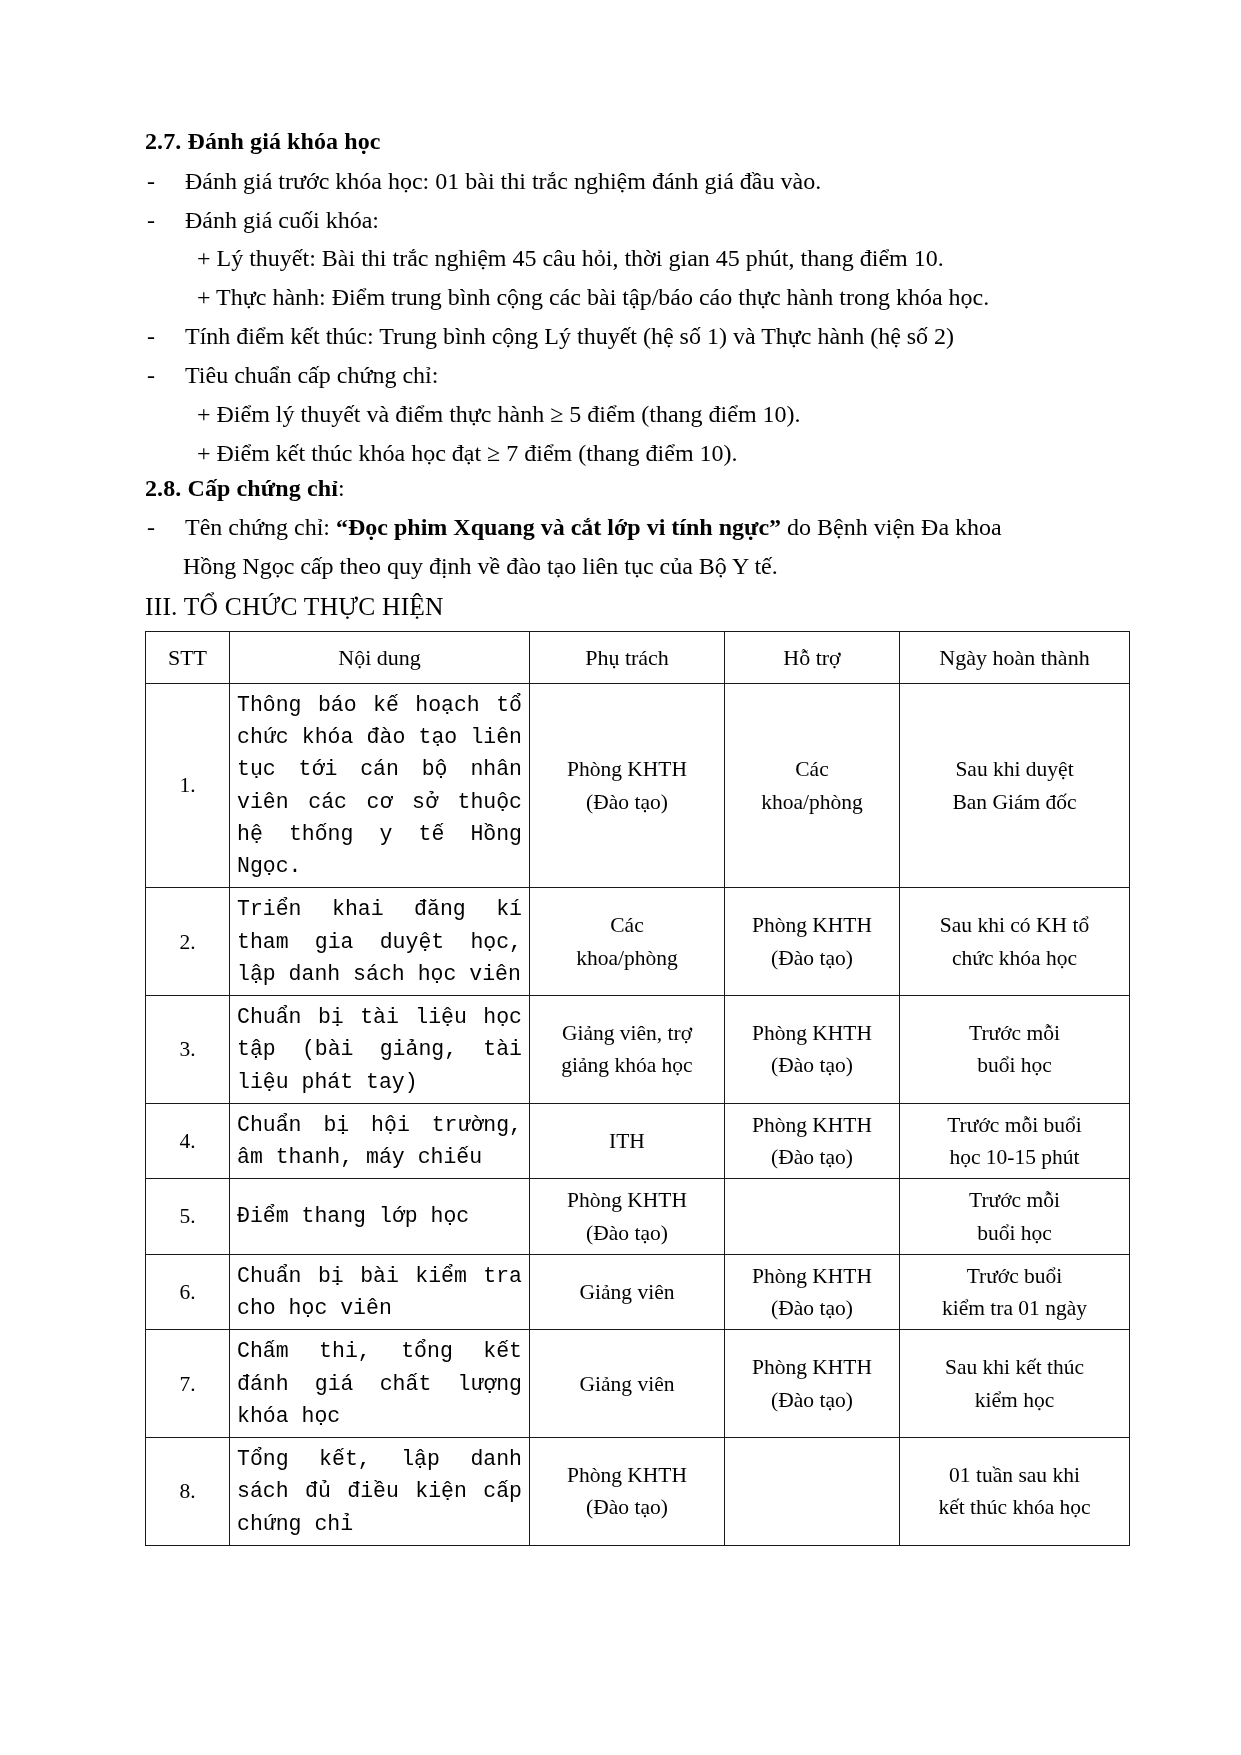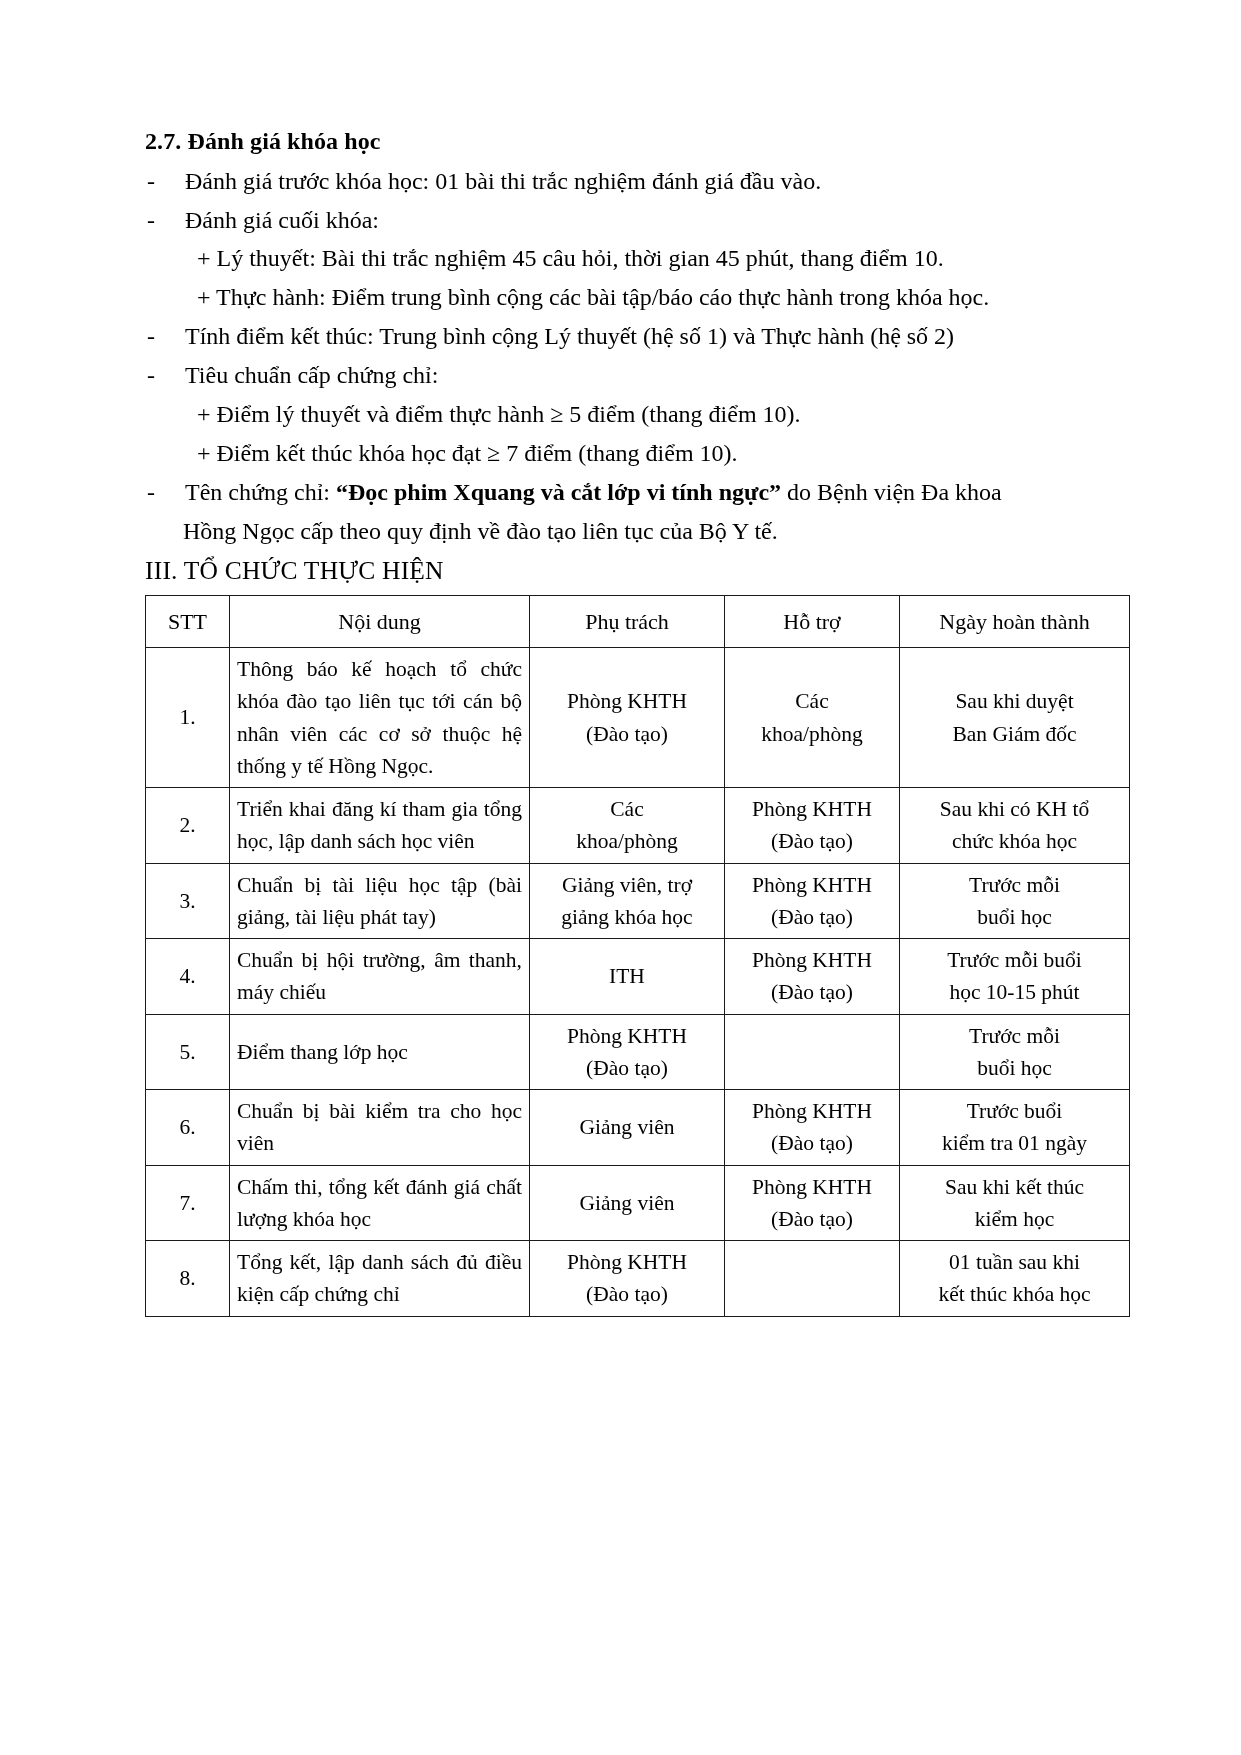--- a/index.html
+++ b/index.html
@@ -88,21 +88,21 @@
     font-size: 22px;
     padding: 9px 6px;
   }
   .col-stt { width: 84px; }
   .col-noidung { width: 300px; }
   .col-phutrach { width: 195px; }
   .col-hotro { width: 175px; }
   .col-ngay { width: 230px; }
 
   td.c-stt { text-align: center; }
-  td.c-noidung { text-align: justify; text-align-last: left; hyphens: none; }
+  td.c-noidung { text-align: justify; text-align-last: left; hyphens: none; font-family: Liberation Mono, monospace; }
   td.c-center { text-align: center; }
   .cell-line { display: block; }
 </style>
 </head>
 <body>
 
 <div class="page">
 
   <div class="h-sub">2.7. Đánh giá khóa học</div>
 
@@ -125,20 +125,21 @@
   </div>
 
   <div class="bullet-row">
     <span class="dash">-</span>
     <span class="btext">Tiêu chuẩn cấp chứng chỉ:</span>
   </div>
 
   <div class="sub-line">+ Điểm lý thuyết và điểm thực hành ≥ 5 điểm (thang điểm 10).</div>
   <div class="sub-line">+ Điểm kết thúc khóa học đạt ≥ 7 điểm (thang điểm 10).</div>
 
+  <div class="h-sub"><span>2.8. Cấp chứng chỉ</span><span class="plain">:</span></div>
 
   <div class="bullet-row">
     <span class="dash">-</span>
     <span class="btext"><span>Tên chứng chỉ: </span><b class="inline-bold">“Đọc phim Xquang và cắt lớp vi tính ngực”</b><span> do Bệnh viện Đa khoa</span></span>
   </div>
   <div class="cont-line">Hồng Ngọc cấp theo quy định về đào tạo liên tục của Bộ Y tế.</div>
 
   <div class="h-main">III. TỔ CHỨC THỰC HIỆN</div>
 
   <table class="org-table">
@@ -170,21 +171,21 @@
             <span class="cell-line">Các</span>
             <span class="cell-line">khoa/phòng</span>
           </td>
         <td class="c-center">
             <span class="cell-line">Sau khi duyệt</span>
             <span class="cell-line">Ban Giám đốc</span>
           </td>
       </tr>
       <tr>
         <td class="c-stt">2.</td>
-        <td class="c-noidung">Triển khai đăng kí tham gia tổng học, lập danh sách học viên</td>
+        <td class="c-noidung">Triển khai đăng kí tham gia duyệt học, lập danh sách học viên</td>
         <td class="c-center">
             <span class="cell-line">Các</span>
             <span class="cell-line">khoa/phòng</span>
           </td>
         <td class="c-center">
             <span class="cell-line">Phòng KHTH</span>
             <span class="cell-line">(Đào tạo)</span>
           </td>
         <td class="c-center">
             <span class="cell-line">Sau khi có KH tổ</span>

